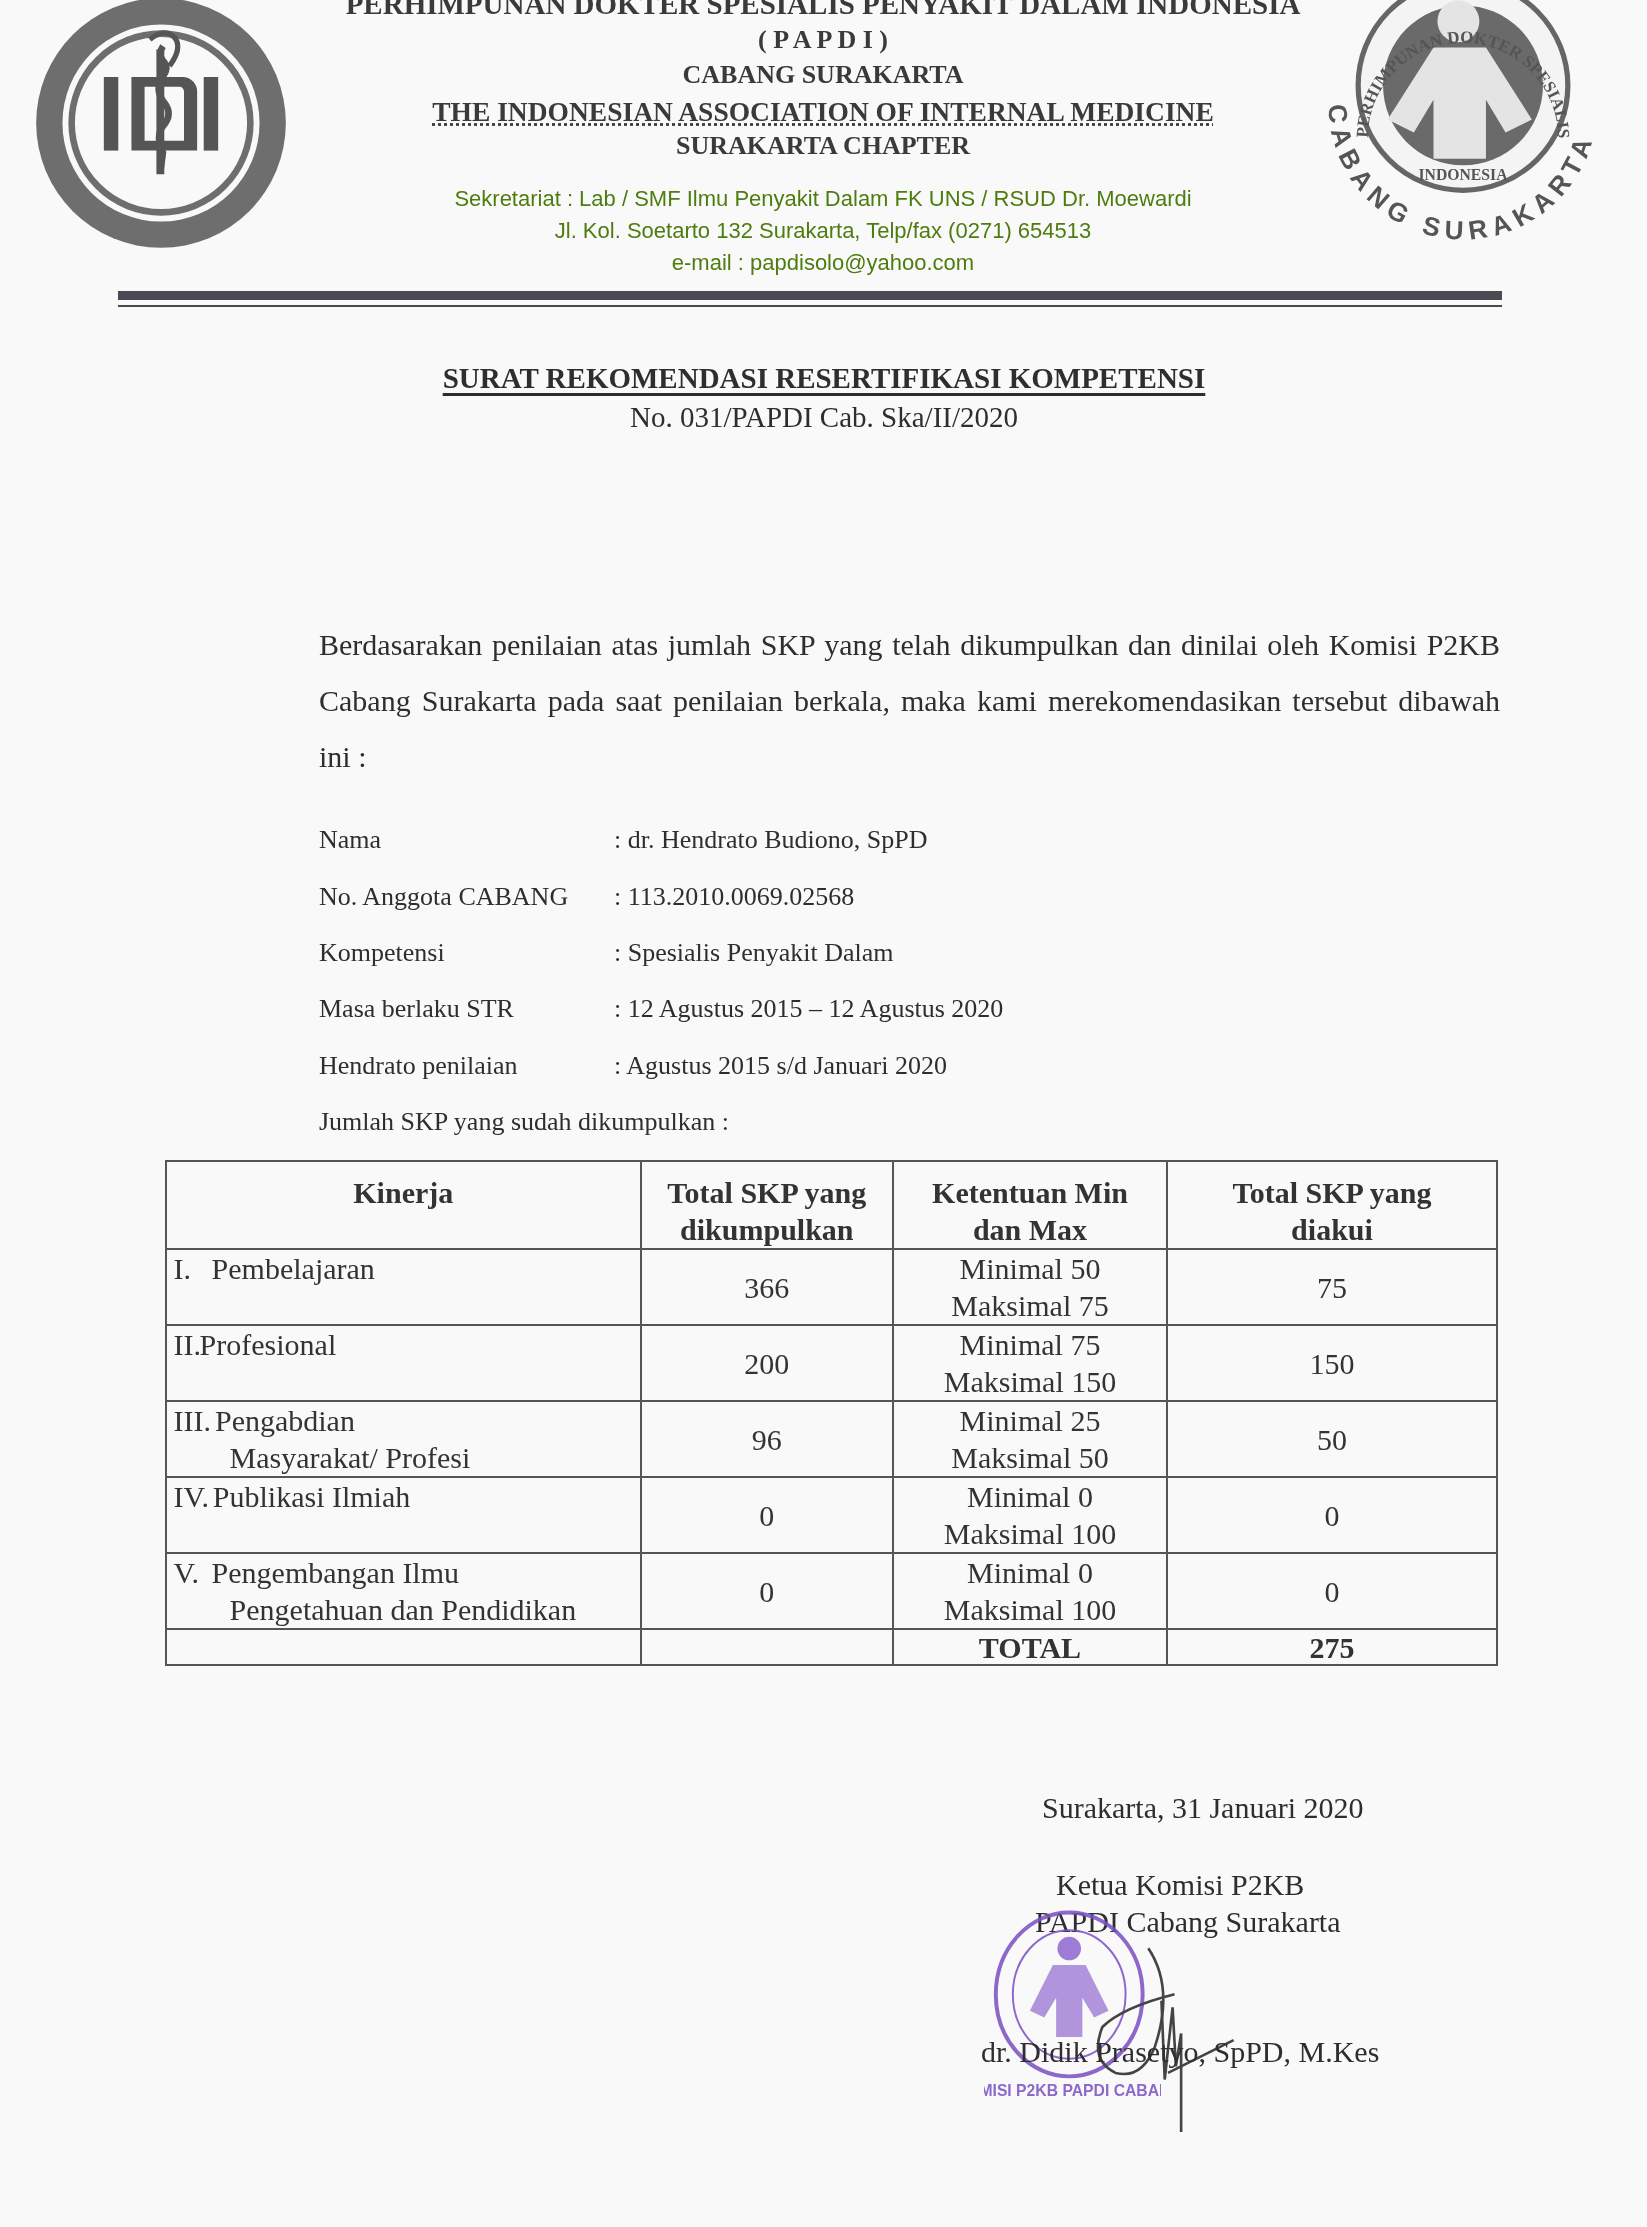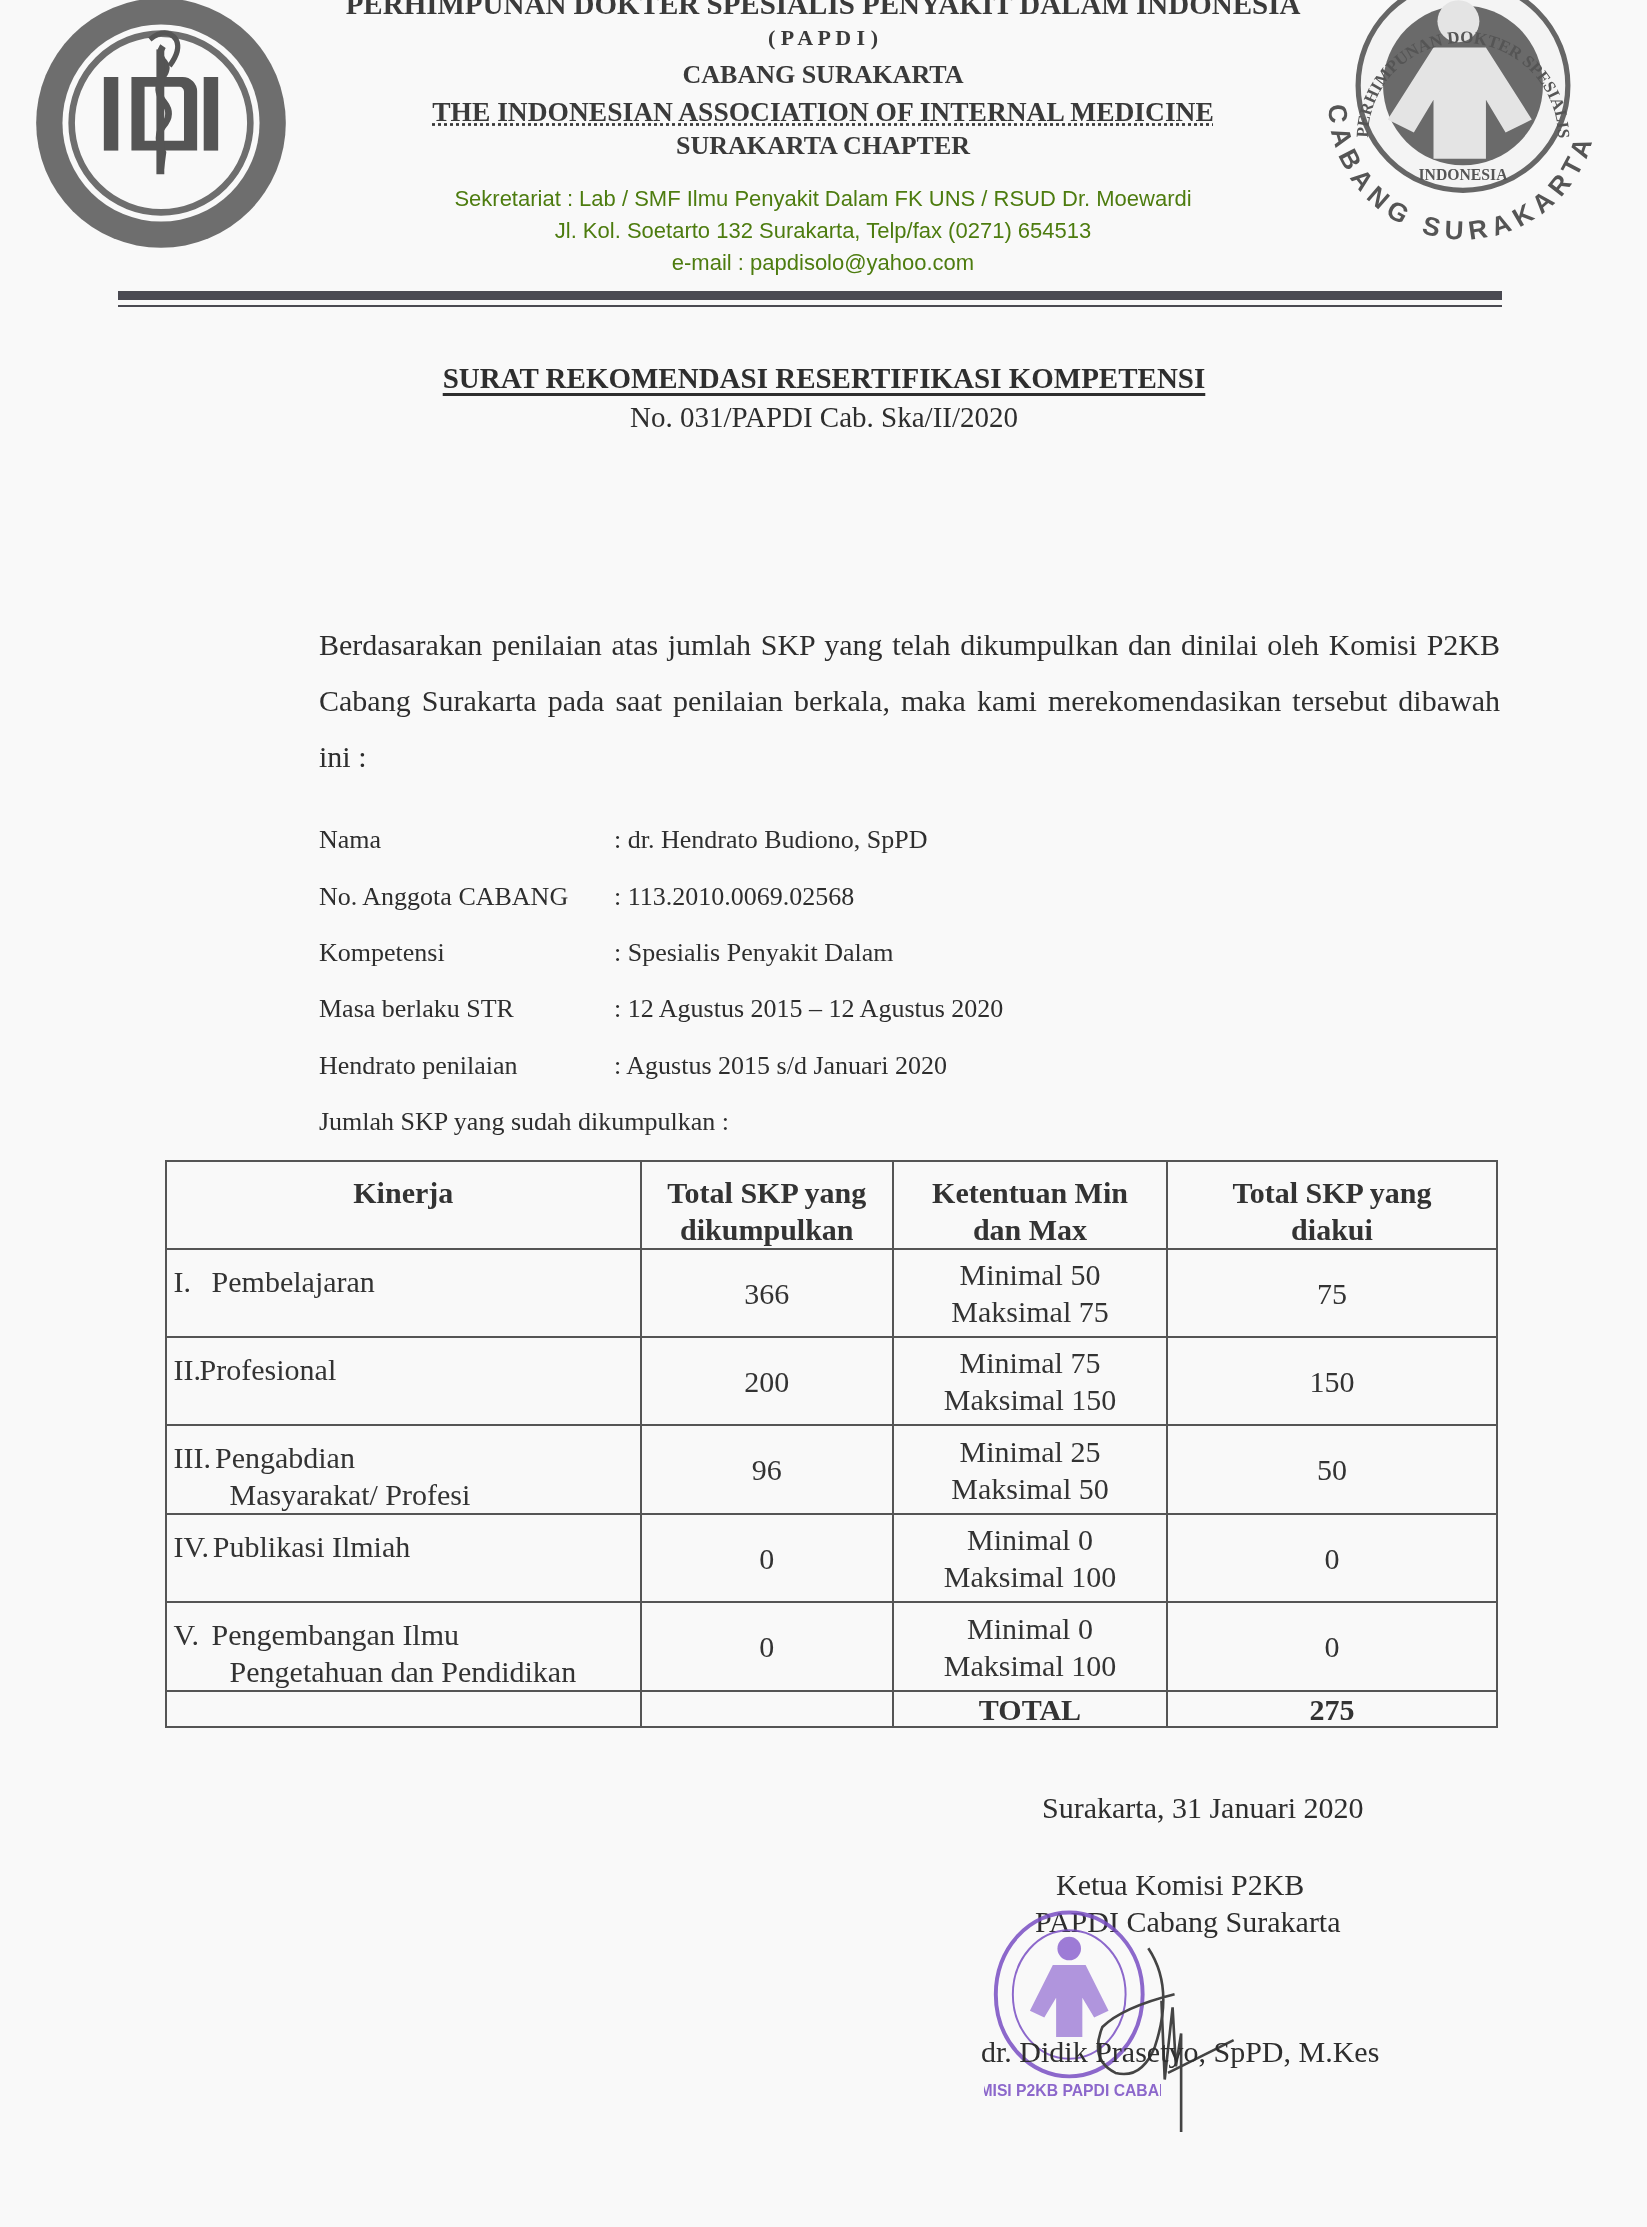--- a/index.html
+++ b/index.html
@@ -30,21 +30,21 @@
   .field .lbl { display: inline-block; width: 295px; }
   .field .val::before { content: ": "; }
 
   #skp-table {
     position: absolute; left: 165px; top: 1160px; width: 1333px;
     border-collapse: collapse; font-size: 30px; color: #333;
   }
   #skp-table td, #skp-table th { border: 2px solid #555; padding: 0 6.6px; vertical-align: middle; }
   #skp-table th { font-weight: bold; text-align: center; line-height: 37px; height: 73px; padding-top: 12px; }
   #skp-table td { height: 73px; line-height: 37px; }
-  #skp-table td.kinerja { vertical-align: top; padding-top: 13px; }
+  #skp-table td.kinerja { vertical-align: top; padding-top: 0; }
   #skp-table td.num, #skp-table td.range { text-align: center; }
   #skp-table tr.total td { height: 34px; line-height: 33px; font-weight: bold; text-align: center; }
   .col1 { width: 466px; } .col2 { width: 239px; } .col3 { width: 262px; } .col4 { width: 321px; }
   .roman { display: inline-block; width: 38px; }
   .indent { padding-left: 56px; display: block; }
 
   .sig { position: absolute; font-size: 30px; white-space: nowrap; }
   #stamp { left: 984px; top: 1896px; width: 177px; height: 210px; opacity: 0.85; }
   #signature-scribble { left: 1063px; top: 1922px; width: 210px; height: 210px; }
 </style>
@@ -76,21 +76,21 @@
     <text font-family="Liberation Serif, serif" font-size="26" fill="#555" font-weight="bold">
       <textPath href="#ring-arc">PERHIMPUNAN DOKTER SPESIALIS PENYAKIT DALAM</textPath>
     </text>
     <text x="235" y="295" text-anchor="middle" font-family="Liberation Serif, serif" font-size="24" fill="#555" font-weight="bold">INDONESIA</text>
     <text font-family="Liberation Sans, sans-serif" font-size="40" fill="#555" font-weight="bold" letter-spacing="10">
       <textPath href="#outer-arc">CABANG SURAKARTA</textPath>
     </text>
   </svg>
 
   <div class="center-line hdr-bold" style="top:-11.8px; font-size:29px;">PERHIMPUNAN DOKTER SPESIALIS PENYAKIT DALAM INDONESIA</div>
-  <div class="center-line hdr-bold" style="top:25px; font-size:22px;">( P A P D I )</div>
+  <div class="center-line hdr-bold" style="top:25px; font-size:26px;">( P A P D I )</div>
   <div class="center-line hdr-bold" style="top:60px; font-size:26px;">CABANG SURAKARTA</div>
   <div class="center-line hdr-bold" style="top:96px; font-size:27.5px; text-decoration: underline dotted;">THE INDONESIAN ASSOCIATION OF INTERNAL MEDICINE</div>
   <div class="center-line hdr-bold" style="top:131px; font-size:26px;">SURAKARTA CHAPTER</div>
   <div class="center-line hdr-sans" style="top:186px; font-size:22px;">Sekretariat :  Lab / SMF Ilmu Penyakit Dalam FK UNS / RSUD Dr. Moewardi</div>
   <div class="center-line hdr-sans" style="top:218px; font-size:22px;">Jl. Kol. Soetarto 132 Surakarta, Telp/fax (0271) 654513</div>
   <div class="center-line hdr-sans" style="top:250px; font-size:22px;">e-mail : papdisolo@yahoo.com</div>
 
   <div class="abs divider-thick"></div>
   <div class="abs divider-thin"></div>
 </div>

